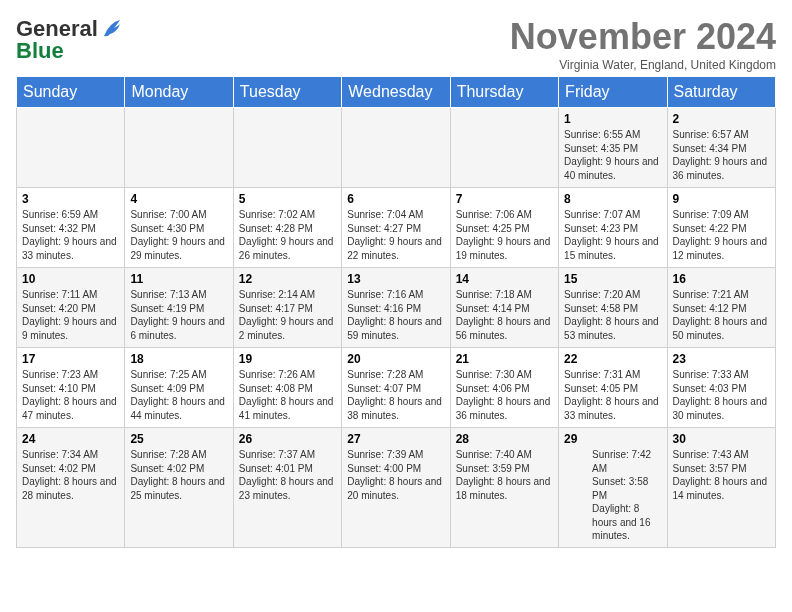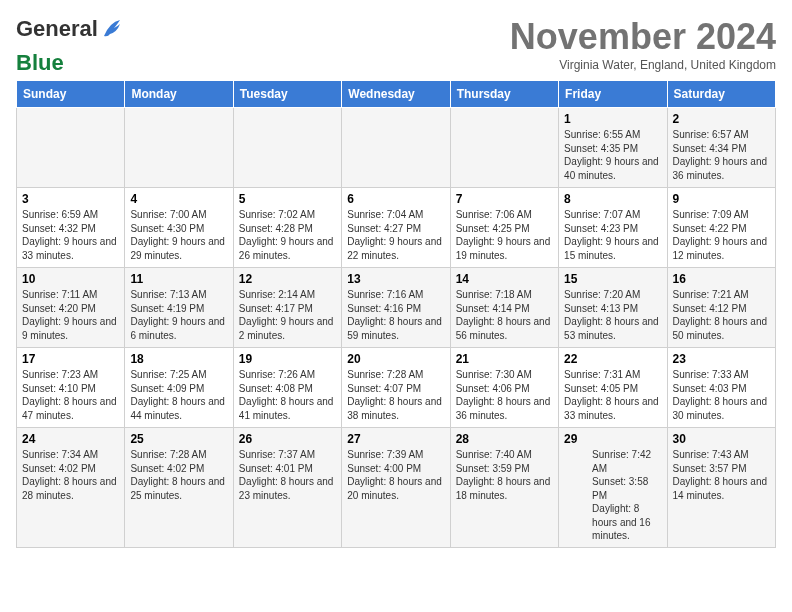--- a/index.html
+++ b/index.html
@@ -13,21 +13,20 @@
     .header-top {
       display: flex;
       align-items: flex-start;
       justify-content: space-between;
       margin-bottom: 4px;
     }
     .logo {
       display: flex;
       flex-direction: column;
       align-items: flex-start;
-      gap: 12px;
     }
     .title-block {
       text-align: right;
     }
     .month-title {
       font-size: 36px;
       font-weight: bold;
       color: #737373;
     }
     .location {
@@ -37,22 +36,22 @@
     table {
       width: 100%;
       border-collapse: collapse;
       font-size: 11px;
     }
     thead tr th {
       background-color: #3a7bd5;
       color: #fff;
       text-align: left;
       padding: 6px 6px;
-      font-size: 12px;
-      font-weight: bold;
+      font-size: 16px;
+      font-weight: normal;
       border: 1px solid #fff;
     }
     tbody tr td {
       border: 1px solid #d0d0d0;
       vertical-align: top;
       padding: 4px 5px;
       width: calc(100% / 7);
       height: 80px;
     }
     tbody tr:nth-child(odd) td {
@@ -198,21 +197,21 @@
         </td>
         <td>
           <span class="day-num">14</span>
           <div class="day-info" style="white-space: pre-line;">Sunrise: 7:18 AM
 Sunset: 4:14 PM
 Daylight: 8 hours and 56 minutes.</div>
         </td>
         <td>
           <span class="day-num">15</span>
           <div class="day-info" style="white-space: pre-line;">Sunrise: 7:20 AM
-Sunset: 4:13 PM
+Sunset: 4:58 PM
 Daylight: 8 hours and 53 minutes.</div>
         </td>
         <td>
           <span class="day-num">16</span>
           <div class="day-info" style="white-space: pre-line;">Sunrise: 7:21 AM
 Sunset: 4:12 PM
 Daylight: 8 hours and 50 minutes.</div>
         </td>
       </tr>
       <tr>

